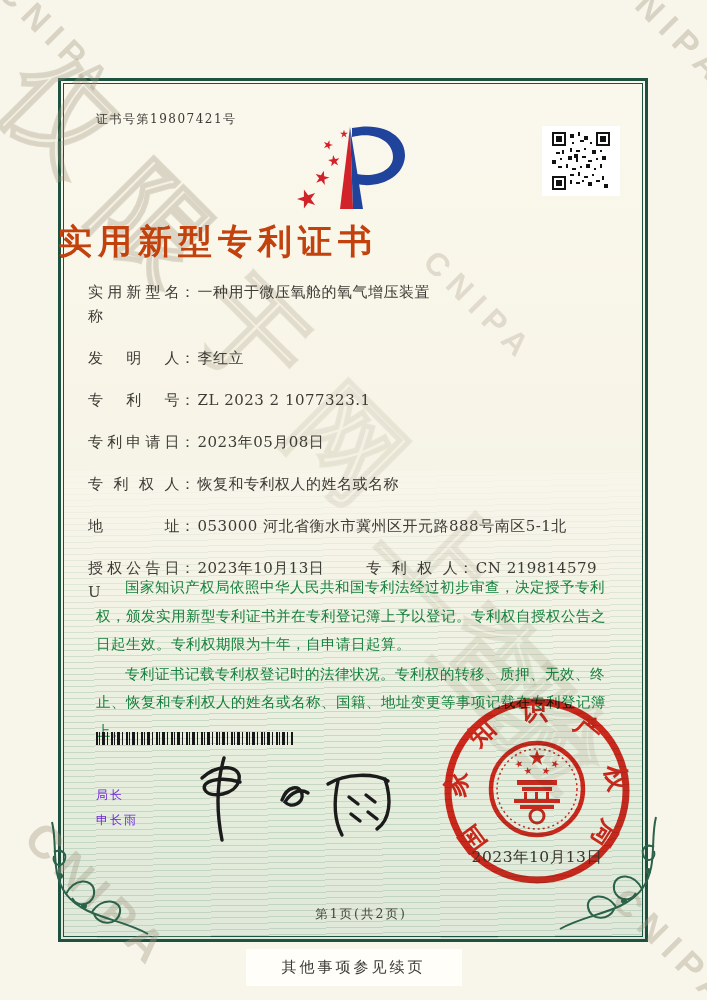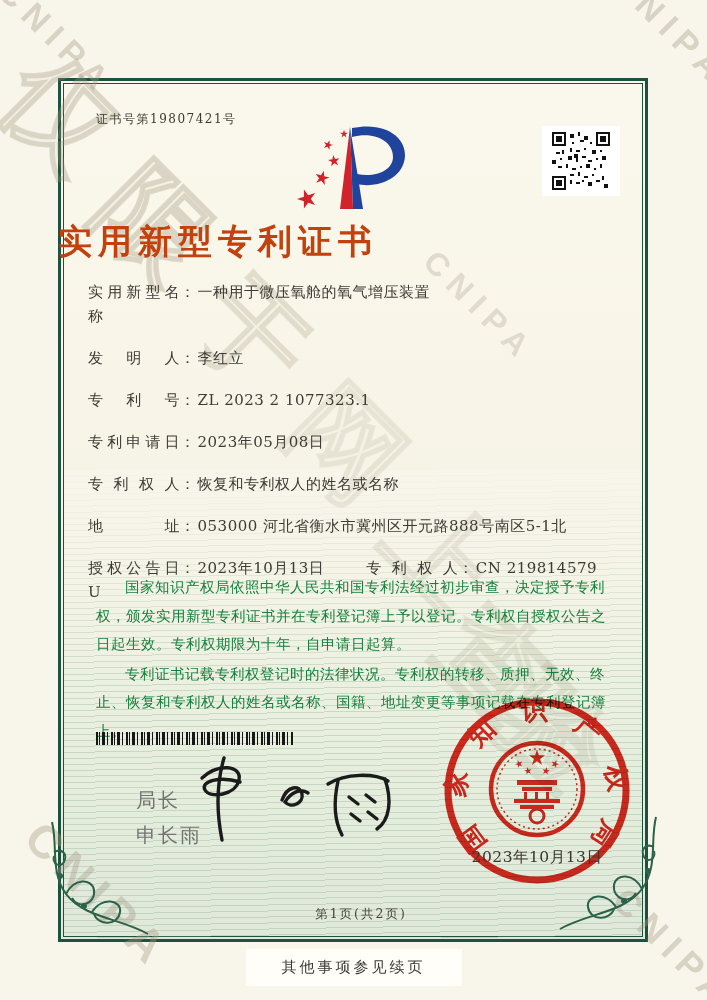--- a/index.html
+++ b/index.html
@@ -64,21 +64,21 @@
   .legal p{margin:0 0 1px 0;text-indent:2em;letter-spacing:.5px;}
   
   .barcode{
     position:absolute;left:96px;top:732px;width:197px;height:13px;z-index:4;
     background:repeating-linear-gradient(90deg,
       #17171a 0 2px, rgba(0,0,0,0) 2px 3px,
       #17171a 3px 4px, rgba(0,0,0,0) 4px 6px,
       #17171a 6px 9px, rgba(0,0,0,0) 9px 11px,
       #17171a 11px 12px, rgba(0,0,0,0) 12px 15px);
   }
-  .signer{position:absolute;left:96px;top:787px;z-index:4;font-family:"Liberation Sans","DejaVu Sans",sans-serif;font-size:20px;color:#737373;margin-left:40px;}
+  .signer{position:absolute;left:96px;top:787px;z-index:4;font-family:"Liberation Sans","DejaVu Sans",sans-serif;font-size:12px;color:#6d28d9;}
   .signer div{margin-bottom:8px;letter-spacing:2px;}
   .signature{position:absolute;left:188px;top:748px;width:220px;height:100px;z-index:5;}
   .seal{position:absolute;left:438px;top:692px;width:198px;height:198px;z-index:6;mix-blend-mode:multiply;opacity:.96;}
   .page-info{position:absolute;left:58px;top:906px;width:590px;text-align:center;z-index:4;font-size:12.5px;letter-spacing:2px;color:#46443d;padding-left:8px;}
   .footer-note{
     position:absolute;left:50%;top:949px;transform:translateX(-50%);z-index:4;
     background:#fffef8;padding:9px 36px;font-size:15px;letter-spacing:3px;color:#3c3a33;
   }
   .ornament{position:absolute;z-index:3;pointer-events:none;}
   .orn-left{left:40px;top:818px;width:112px;height:124px;}

